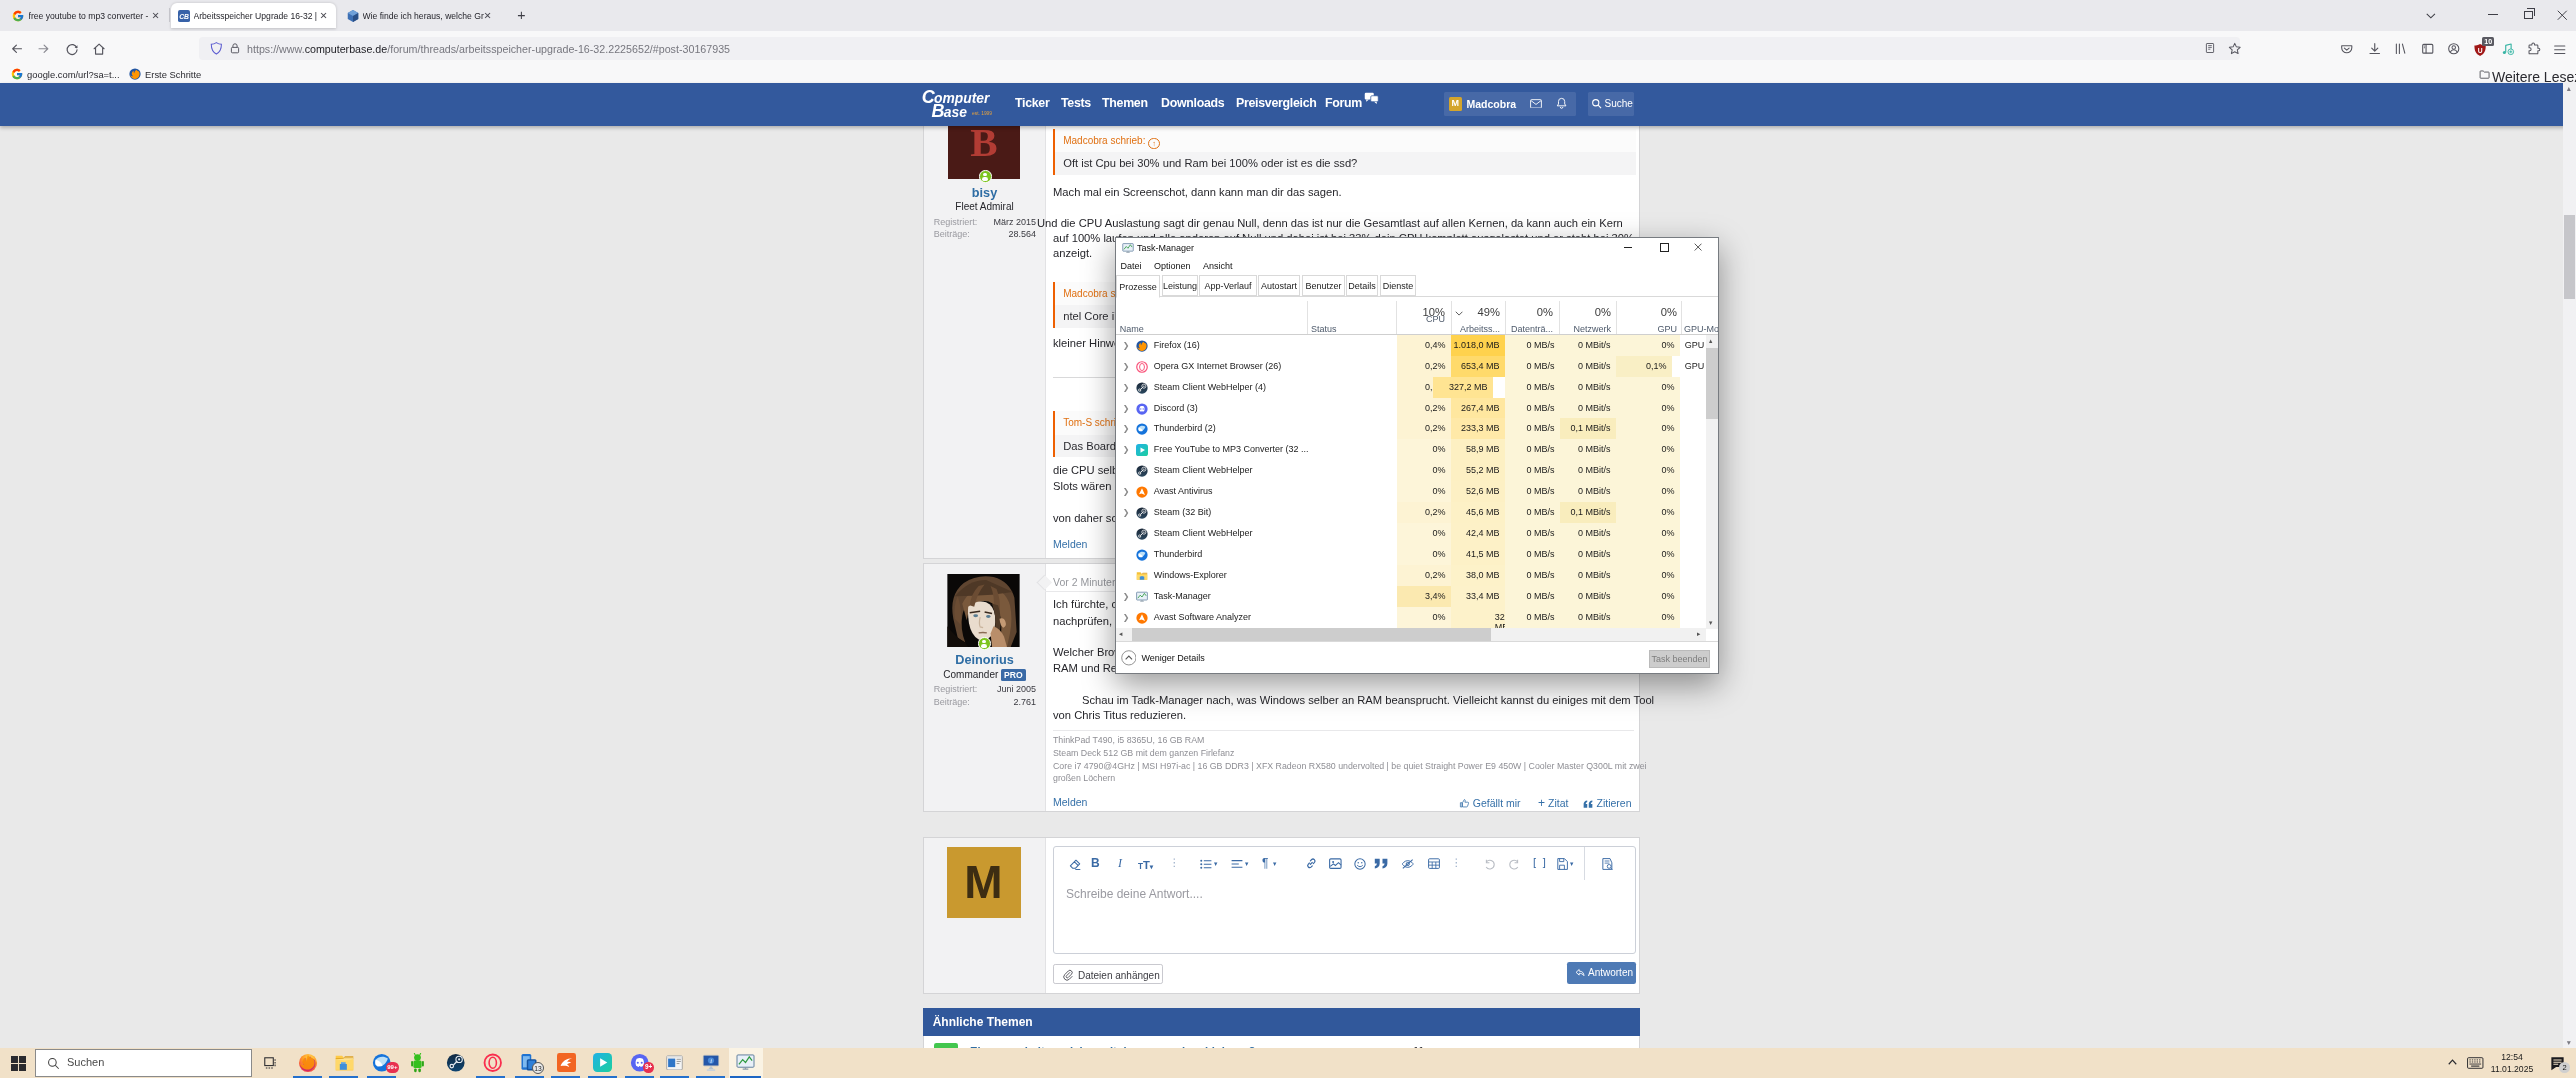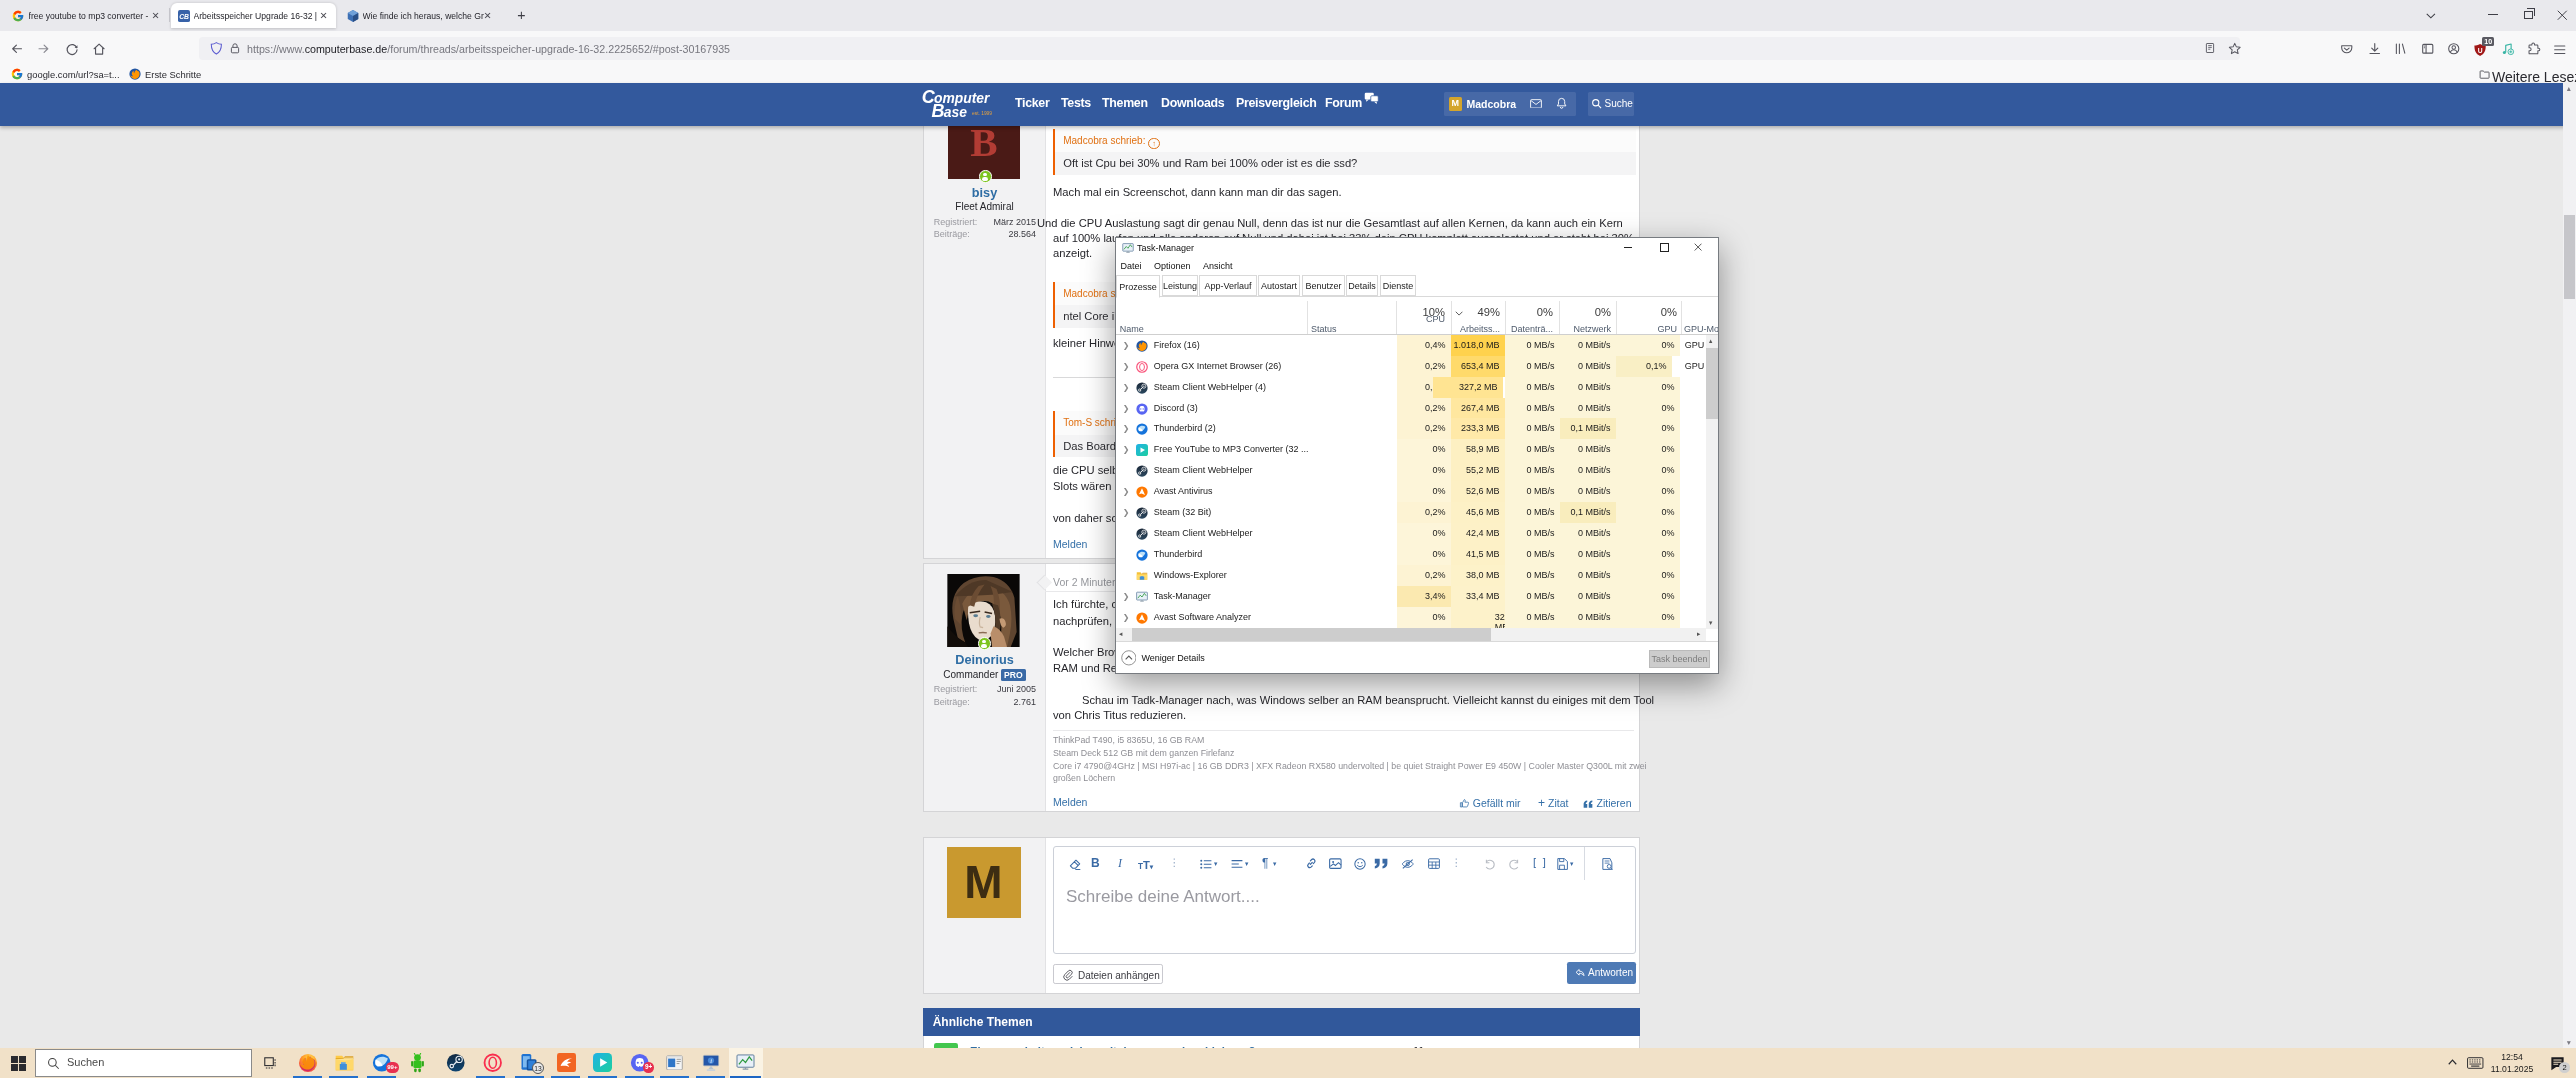--- a/index.html
+++ b/index.html
@@ -369,21 +369,21 @@
             <path d="M6 1v5h7V1M6 19v-7h8v7" fill="none" stroke="#3a6aa5" stroke-width="1.5"></path>
           </svg>
       <span class="abs" style="left:516px;top:13.5px;font-size:6.7px;color:#3a6aa5;">▾</span>
       <svg class="ic" style="left:547px;top:11.2px" width="12.7" height="12" viewBox="0 0 21 20">
             <path d="M3 1h12l3 7v11H3z" fill="none" stroke="#3a6aa5" stroke-width="1.6"></path>
             <path d="M6 5h8M6 8.5h8" stroke="#3a6aa5" stroke-width="1.4"></path>
             <circle cx="13.5" cy="14" r="3.2" fill="none" stroke="#3a6aa5" stroke-width="1.5"></circle>
             <path d="M16 16.5L19 19.5" stroke="#3a6aa5" stroke-width="1.6"></path>
           </svg>
     </div>
-    <div class="abs" style="left:142px;top:49px;font-size:17px;color:#9a9aa1;">Schreibe deine Antwort....</div>
+    <div class="abs" style="left:142px;top:49px;font-size:12px;color:#9a9aa1;">Schreibe deine Antwort....</div>
 
     <div class="abs" style="left:129px;top:126px;width:110px;height:20px;border:0.7px solid #c9c9cf;border-radius:2.2px;background:#fff;box-sizing:border-box;">
       <svg class="ic" style="left:8.2px;top:3.7px" width="11.2" height="12" viewBox="0 0 20 20">
             <path d="M14 5.5L8 11.5a2.1 2.1 0 0 0 3 3l6-6a4 4 0 0 0-5.7-5.7l-6.5 6.6a5.8 5.8 0 0 0 8.2 8.2l5-5" fill="none" stroke="#4a4a52" stroke-width="1.6" stroke-linecap="round"></path>
           </svg>
       <span class="abs" style="left:24px;top:4.5px;font-size:10px;color:#3c3c42;">Dateien anhängen</span>
     </div>
 
     <div class="abs" style="left:643px;top:124px;width:69px;height:22px;border-radius:2.2px;background:#4e7ab5;box-sizing:border-box;">
       <svg class="ic" style="left:6.7px;top:5.2px" width="12" height="11.2" viewBox="0 0 20 20">
@@ -539,21 +539,21 @@
             </defs>
             <circle cx="16" cy="16" r="15" fill="url(#stg)"></circle>
             <circle cx="21" cy="11" r="5.5" fill="none" stroke="#fff" stroke-width="2"></circle>
             <circle cx="21" cy="11" r="1.8" fill="#fff"></circle>
             <circle cx="10" cy="21" r="4" fill="#fff"></circle>
             <circle cx="10" cy="21" r="2" fill="#1b2838"></circle>
             <path d="M13 19l5-5" stroke="#fff" stroke-width="2.4"></path>
           </svg>
           <span class="nm">Steam Client WebHelper (4)</span>
           <span class="cell" style="left:280px;width:54px;background:#fdf3d3;">0,2%</span>
-          <span class="cell" style="left:316px;width:70px;background:#ffe492;">327,2 MB</span>
+          <span class="cell" style="left:316px;width:60px;background:#ffe492;">327,2 MB</span>
           <span class="cell" style="left:388px;width:55px;background:#fcf5d8;">0 MB/s</span>
           <span class="cell" style="left:443px;width:56px;background:#fcf5d8;">0 MBit/s</span>
           <span class="cell" style="left:499px;width:64px;background:#fcf5d8;">0%</span>
         </div>
 <div class="tmrow" style="top:160px;">
           <span class="chev">❯</span>
           <svg class="ic" style="left:19.5px;top:4.5px" width="12" height="12" viewBox="0 0 32 32">
             <circle cx="16" cy="16" r="15" fill="#5865f2"></circle>
             <path d="M10 21c-1.5-4.5-1-8 1-11.5 1.8-.8 3.2-1.2 5-1.2s3.2.4 5 1.2c2 3.5 2.5 7 1 11.5-1.5 1.2-3 1.8-4.5 2l-.8-1.7c-.5.1-.9.1-1.4 0L14.5 23c-1.5-.2-3-.8-4.5-2z" fill="#fff"></path>
             <circle cx="12.8" cy="16" r="1.7" fill="#5865f2"></circle>

